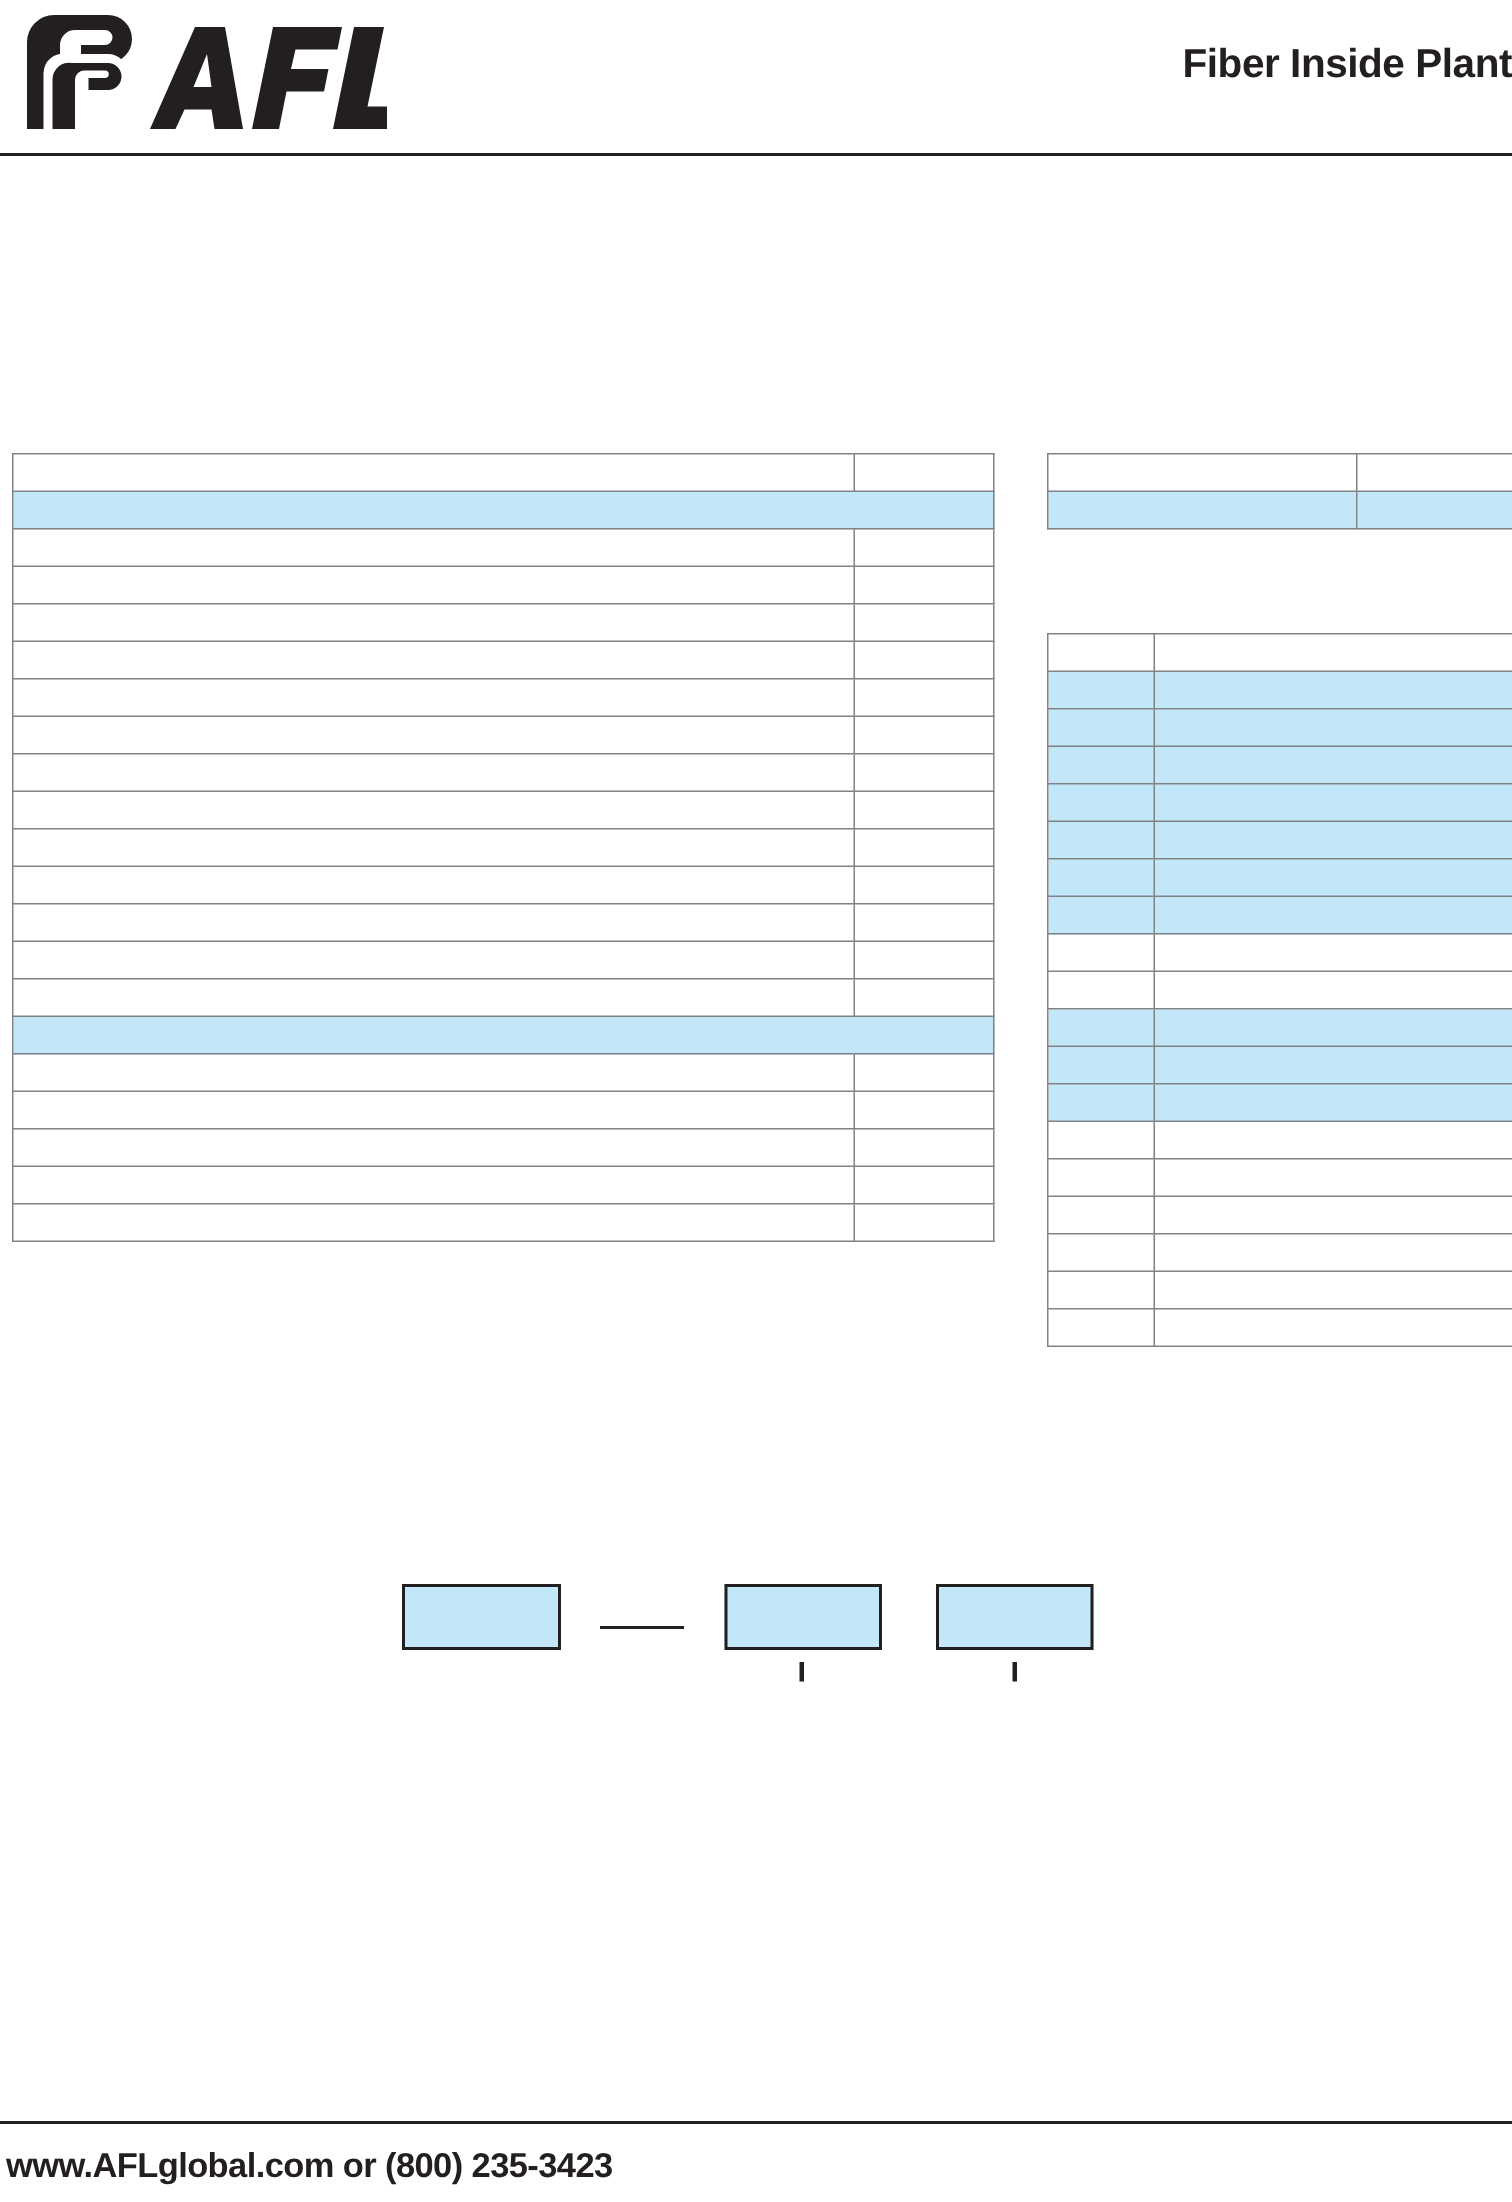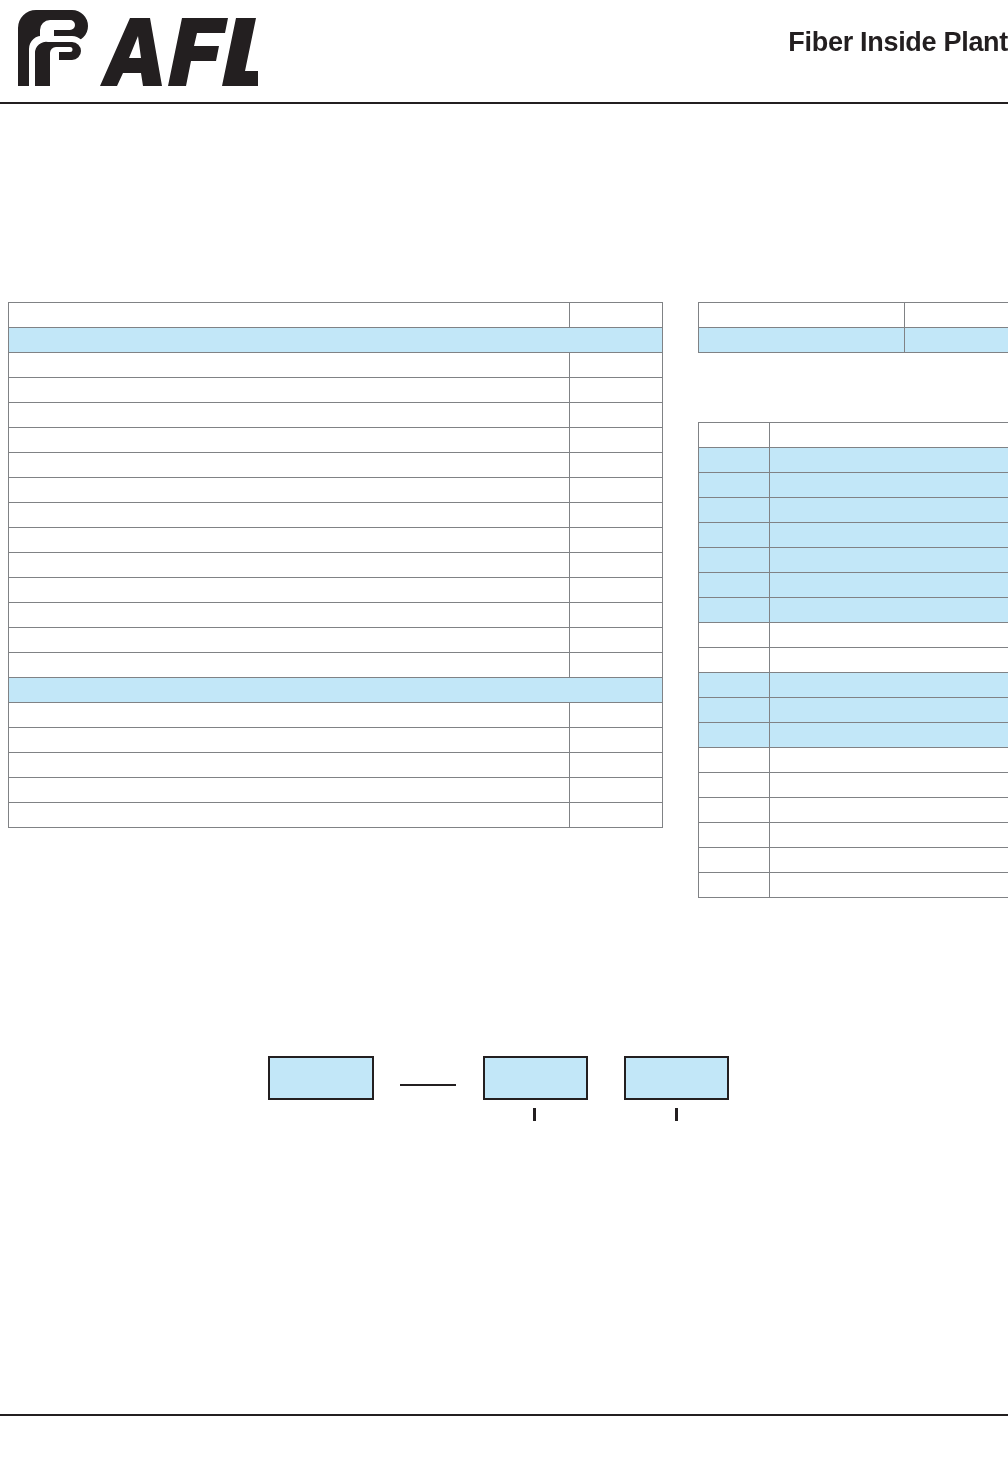--- a/index.html
+++ b/index.html
@@ -373,13 +373,14 @@
   <div class="diagram-box" id="diagram-box-1"></div>
   <div id="diagram-connector"></div>
   <div class="diagram-box" id="diagram-box-2"></div>
   <div class="diagram-box" id="diagram-box-3"></div>
   <div class="diagram-tick" id="diagram-tick-1"></div>
   <div class="diagram-tick" id="diagram-tick-2"></div>
 </div>
 
 <div id="page-footer">
   <div id="footer-rule"></div>
+  <div id="footer-contact">www.AFLglobal.com or (800) 235-3423</div>
 </div>
 
 </body></html>

